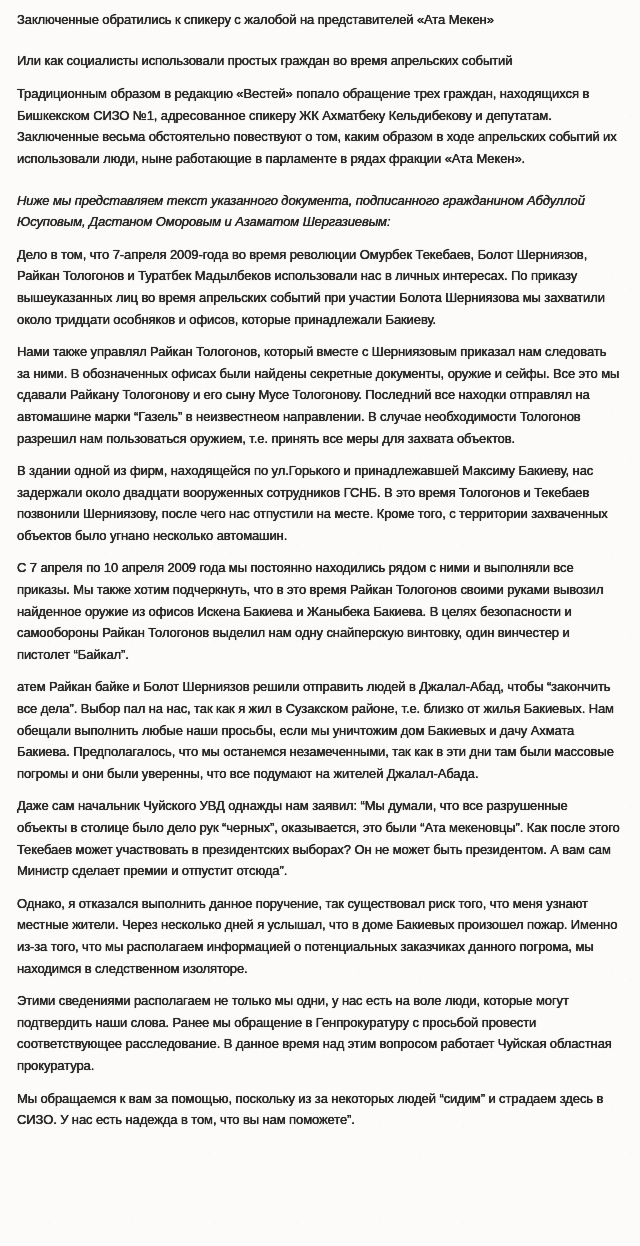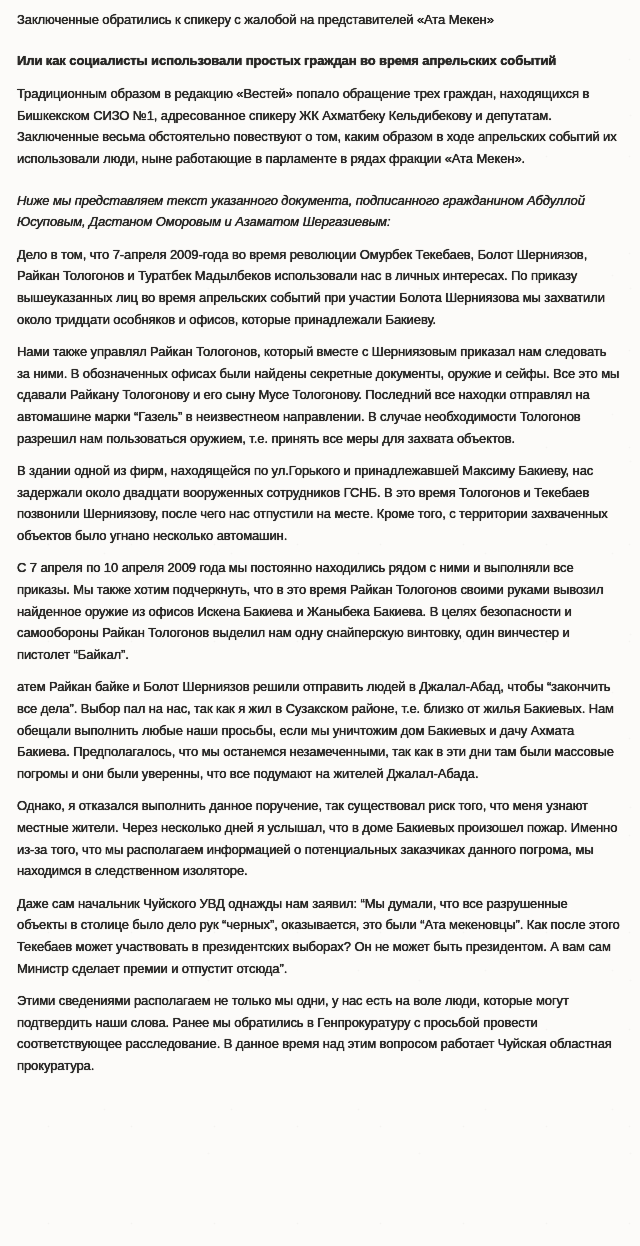--- a/index.html
+++ b/index.html
@@ -25,33 +25,34 @@
   .doc p {
     margin: 0 8px 11px 0;
     font-size: 13px;
     line-height: 21.6px;
     letter-spacing: -0.1px;
     font-weight: 400;
     
     text-shadow: 0 0 0.75px currentColor, 0 0 0.3px currentColor;
   }
   .doc p.title    { margin-bottom: 19px; }
-  .doc p.subtitle { margin-bottom: 12px; font-weight: bold; }
+  .doc p.subtitle { margin-bottom: 12px; }
   .doc p.gap-large { margin-top: 20px; font-style: italic; }
 </style>
 </head>
 <body style="background-color: rgb(252, 251, 249); color: rgb(43, 42, 40);">
 
 <div class="doc">
   <p class="title">Заключенные обратились к спикеру с жалобой на представителей «Ата Мекен»</p>
   <p class="subtitle">Или как социалисты использовали простых граждан во время апрельских событий</p>
 
   <p>Традиционным образом в редакцию «Вестей» попало обращение трех граждан, находящихся в Бишкекском СИЗО №1, адресованное спикеру ЖК Ахматбеку Кельдибекову и депутатам. Заключенные весьма обстоятельно повествуют о том, каким образом в ходе апрельских событий их использовали люди, ныне работающие в парламенте в рядах фракции «Ата Мекен».</p>
   <p class="gap-large">Ниже мы представляем текст указанного документа, подписанного гражданином Абдуллой Юсуповым, Дастаном Оморовым и Азаматом Шергазиевым:</p>
   <p>Дело в том, что 7-апреля 2009-года во время революции Омурбек Текебаев, Болот Шерниязов, Райкан Тологонов и Туратбек Мадылбеков использовали нас в личных интересах. По приказу вышеуказанных лиц во время апрельских событий при участии Болота Шерниязова мы захватили около тридцати особняков и офисов, которые принадлежали Бакиеву.</p>
   <p>Нами также управлял Райкан Тологонов, который вместе с Шерниязовым приказал нам следовать за ними. В обозначенных офисах были найдены секретные документы, оружие и сейфы. Все это мы сдавали Райкану Тологонову и его сыну Мусе Тологонову. Последний все находки отправлял на автомашине марки “Газель” в неизвестнеом направлении. В случае необходимости Тологонов разрешил нам пользоваться оружием, т.е. принять все меры для захвата объектов.</p>
   <p>В здании одной из фирм, находящейся по ул.Горького и принадлежавшей Максиму Бакиеву, нас задержали около двадцати вооруженных сотрудников ГСНБ. В это время Тологонов и Текебаев позвонили Шерниязову, после чего нас отпустили на месте. Кроме того, с территории захваченных объектов было угнано несколько автомашин.</p>
   <p>С 7 апреля по 10 апреля 2009 года мы постоянно находились рядом с ними и выполняли все приказы. Мы также хотим подчеркнуть, что в это время Райкан Тологонов своими руками вывозил найденное оружие из офисов Искена Бакиева и Жаныбека Бакиева. В целях безопасности и самообороны Райкан Тологонов выделил нам одну снайперскую винтовку, один винчестер и пистолет “Байкал”.</p>
   <p>атем Райкан байке и Болот Шерниязов решили отправить людей в Джалал-Абад, чтобы “закончить все дела”. Выбор пал на нас, так как я жил в Сузакском районе, т.е. близко от жилья Бакиевых. Нам обещали выполнить любые наши просьбы, если мы уничтожим дом Бакиевых и дачу Ахмата Бакиева. Предполагалось, что мы останемся незамеченными, так как в эти дни там были массовые погромы и они были уверенны, что все подумают на жителей Джалал-Абада.</p>
+  <p>Даже сам начальник Чуйского УВД однажды нам заявил: “Мы думали, что все разрушенные объекты в столице было дело рук “черных”, оказывается, это были “Ата мекеновцы”. Как после этого Текебаев может участвовать в президентских выборах? Он не может быть президентом. А вам сам Министр сделает премии и отпустит отсюда”.</p>
   <p>Однако, я отказался выполнить данное поручение, так существовал риск того, что меня узнают местные жители. Через несколько дней я услышал, что в доме Бакиевых произошел пожар. Именно из-за того, что мы располагаем информацией о потенциальных заказчиках данного погрома, мы находимся в следственном изоляторе.</p>
-  <p>Даже сам начальник Чуйского УВД однажды нам заявил: “Мы думали, что все разрушенные объекты в столице было дело рук “черных”, оказывается, это были “Ата мекеновцы”. Как после этого Текебаев может участвовать в президентских выборах? Он не может быть президентом. А вам сам Министр сделает премии и отпустит отсюда”.</p>
-  <p>Этими сведениями располагаем не только мы одни, у нас есть на воле люди, которые могут подтвердить наши слова. Ранее мы обратились в Генпрокуратуру с просьбой провести соответствующее расследование. В данное время над этим вопросом работает Чуйская областная прокуратура.</p>
+  <p>Этими сведениями располагаем не только мы одни, у нас есть на воле люди, которые могут подтвердить наши слова. Ранее мы обращение в Генпрокуратуру с просьбой провести соответствующее расследование. В данное время над этим вопросом работает Чуйская областная прокуратура.</p>
+  <p>Мы обращаемся к вам за помощью, поскольку из за некоторых людей “сидим” и страдаем здесь в СИЗО. У нас есть надежда в том, что вы нам поможете”.</p>
 </div>
 
 </body></html>

